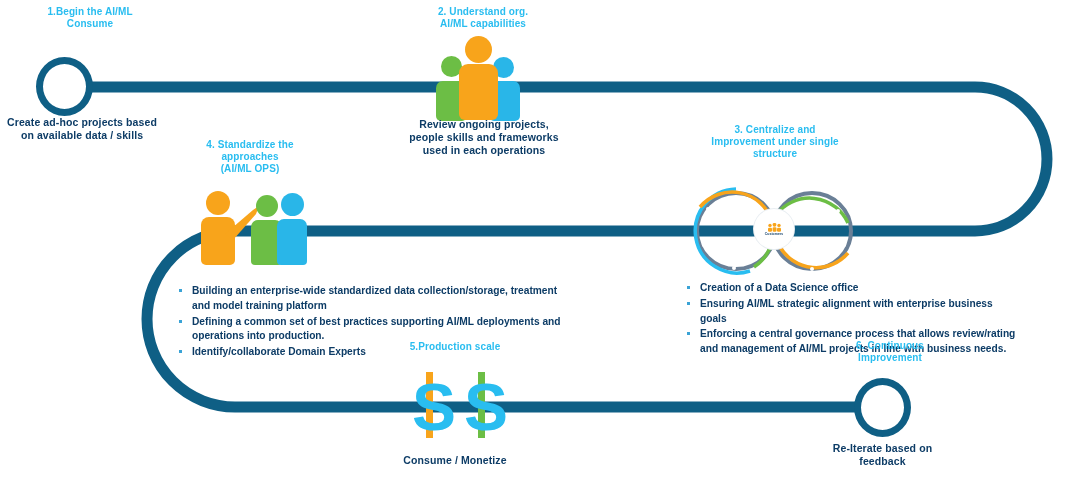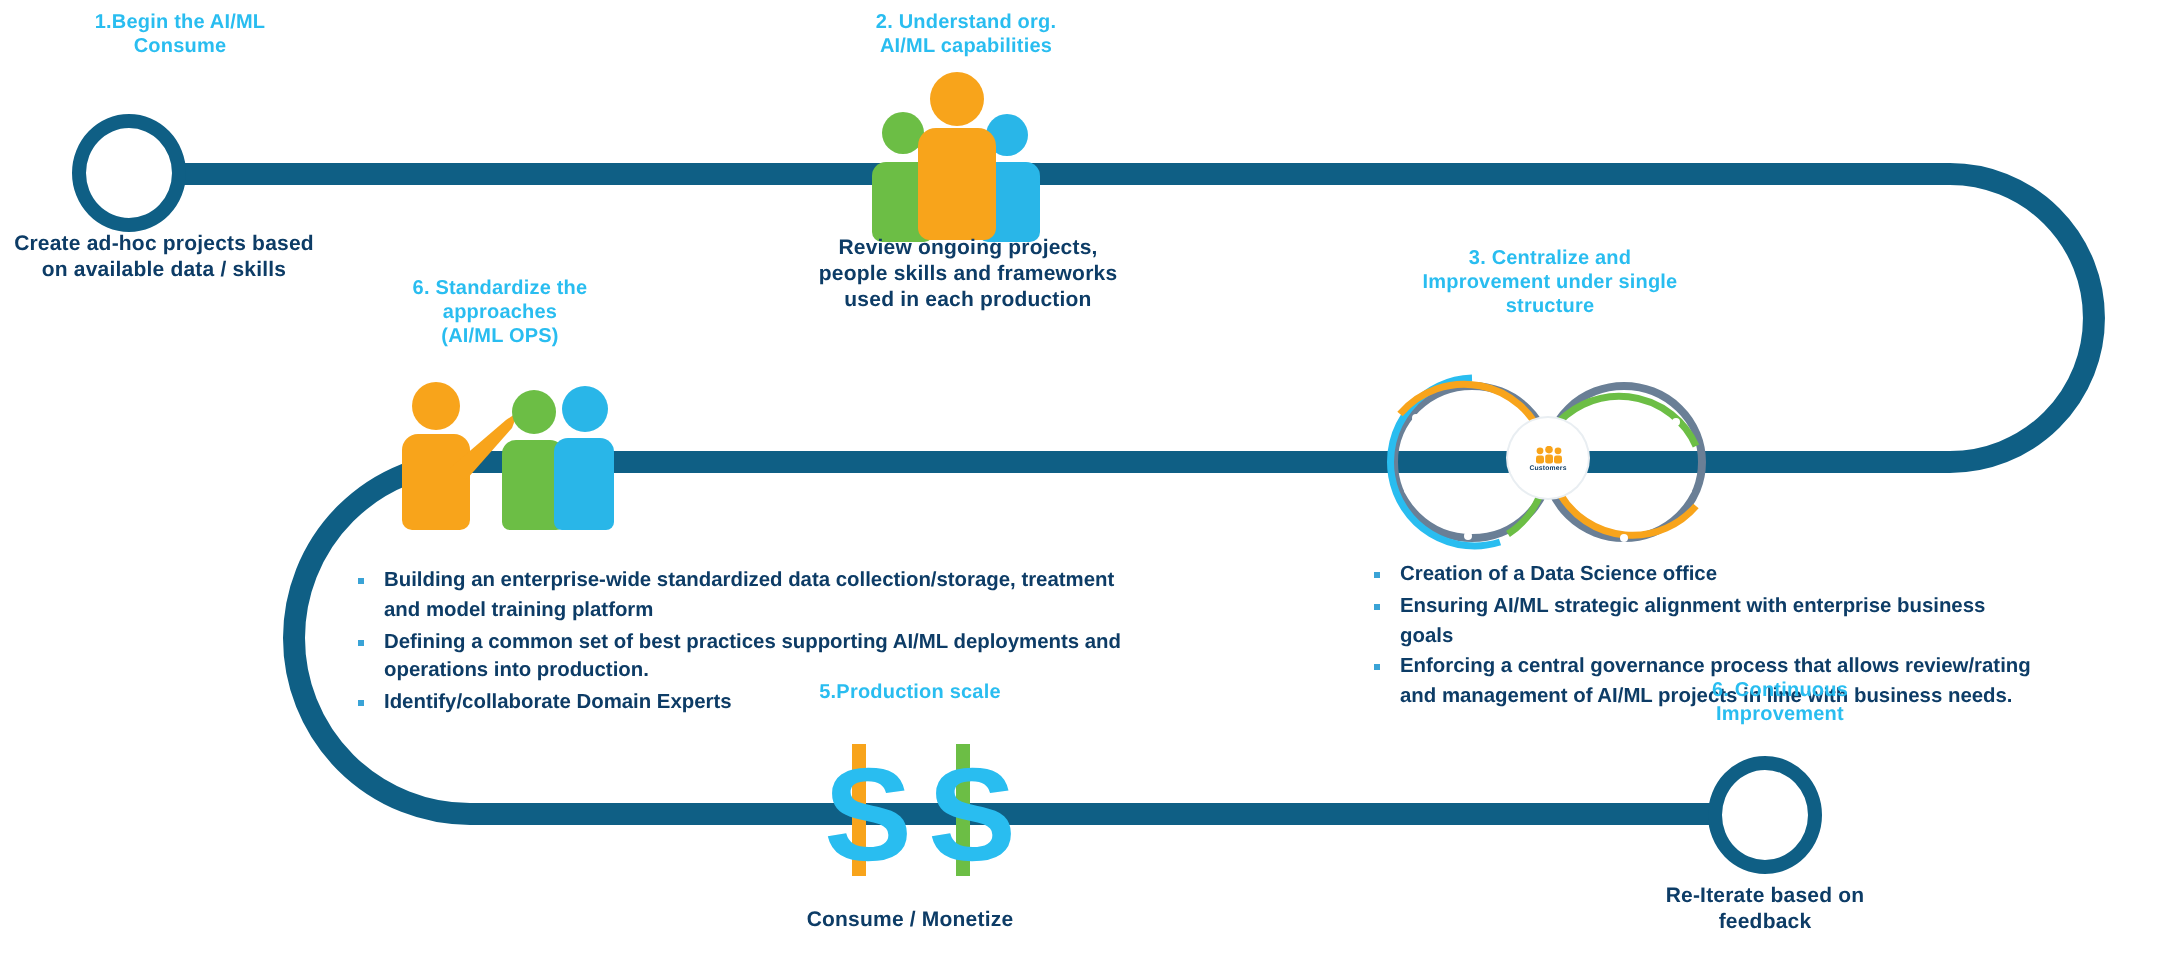--- a/index.html
+++ b/index.html
@@ -85,21 +85,21 @@
 
     <div class="fig">
       <div class="head" style="left:40px;top:-4px;width:27px;height:27px;background:#f8a41b;border-radius:50%;"></div>
       <div class="body" style="left:34px;top:24px;width:39px;height:56px;background:#f8a41b;border-radius:9px 9px 6px 6px;"></div>
     </div>
   </div>
 
   <div class="lbl lbl-navy" style="left:390px;top:118px;width:188px;">
     <div>Review ongoing projects,</div>
     <div>people skills and frameworks</div>
-    <div>used in each production</div>
+    <div>used in each operations</div>
   </div>
 
   <div class="lbl lbl-cyan" style="left:680px;top:124px;width:190px;">
     <div>3. Centralize and</div>
     <div>Improvement under single</div>
     <div>structure</div>
   </div>
 
   <div class="icon" style="left:688px;top:183px;width:172px;height:96px;">
     <svg width="172" height="96" viewBox="0 0 172 96">
@@ -139,21 +139,21 @@
 
   <div class="bullets tight" style="left:668px;top:269px;width:360px;">
     <ul>
       <li style="padding-left:20px;">Creation of a Data Science office</li>
       <li style="padding-left:20px;">Ensuring AI/ML strategic alignment with enterprise business goals</li>
       <li style="padding-left:20px;">Enforcing a central governance process that allows review/rating and management of AI/ML projects in line with business needs.</li>
     </ul>
   </div>
 
   <div class="lbl lbl-cyan" style="left:175px;top:139px;width:150px;">
-    <div>6. Standardize the</div>
+    <div>4. Standardize the</div>
     <div>approaches</div>
     <div>(AI/ML OPS)</div>
   </div>
 
   <div class="icon" style="left:185px;top:186px;width:122px;height:80px;">
 
     <div class="head" style="position:absolute;left:21px;top:5px;width:24px;height:24px;border-radius:50%;background:#f8a41b;"></div>
     <div style="position:absolute;left:16px;top:31px;width:34px;height:48px;border-radius:8px 8px 5px 5px;background:#f8a41b;"></div>
     <svg style="position:absolute;left:38px;top:18px;" width="45" height="40" viewBox="0 0 45 40">
       <path d="M 2 30 L 30 6 L 36 2 L 33 10 L 10 36 Z" fill="#f8a41b"></path>

